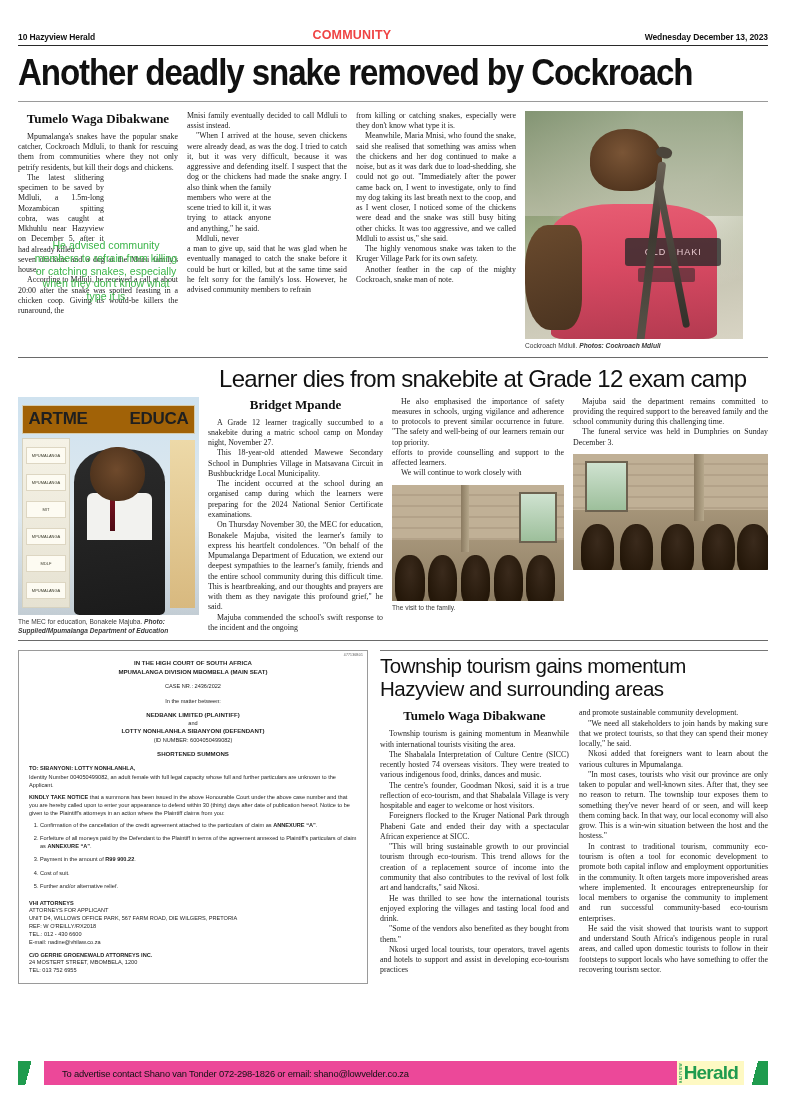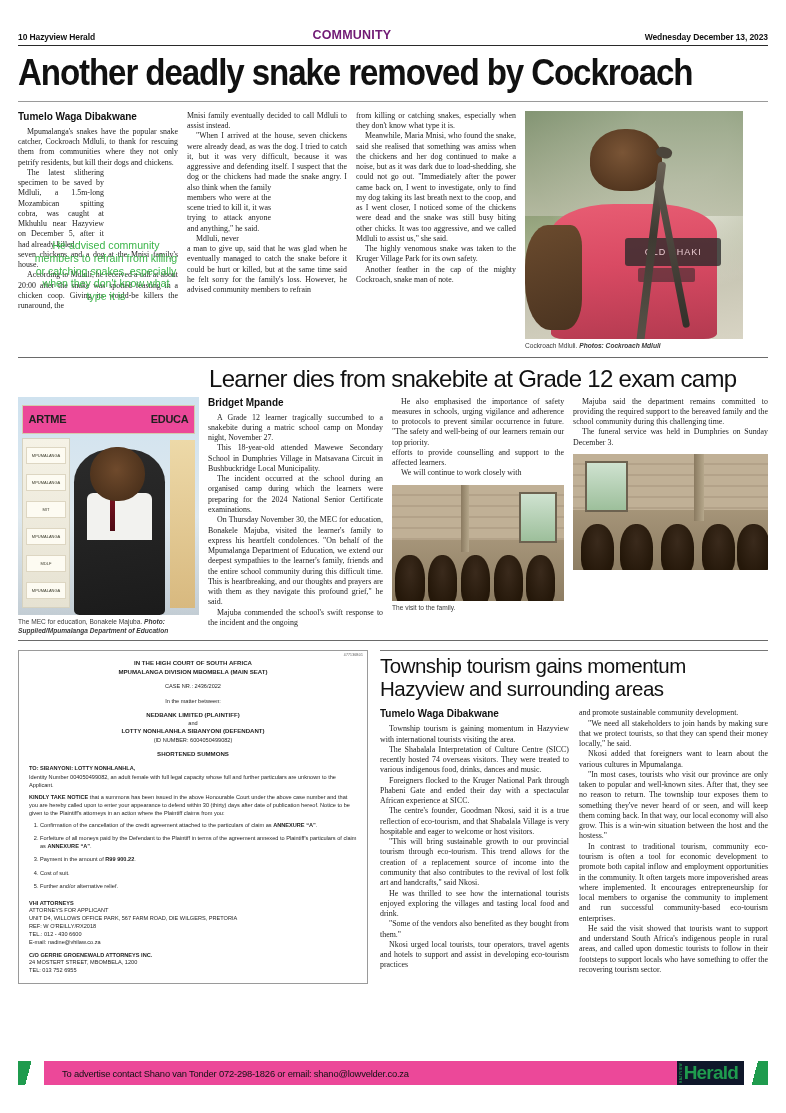--- a/index.html
+++ b/index.html
@@ -21,21 +21,21 @@
     display: flex; align-items: flex-end; justify-content: space-between;
     padding-top: 28px; padding-bottom: 3px;
     border-bottom: 1.6px solid #2a2a2a;
     font-family: "Liberation Sans", sans-serif;
   }
   .masthead .folio,
   .masthead .date {
     font-size: 8.5px; font-weight: bold; letter-spacing: -0.1px; color: #111;
   }
   .masthead .section {
-    font-size: 12.5px; font-weight: bold; color: #701a75; letter-spacing: 0.2px;
+    font-size: 12.5px; font-weight: bold; color: #ef4444; letter-spacing: 0.2px;
     position: relative; left: -18px;
   }
 
   
   .main-headline {
     font-family: "Liberation Sans", sans-serif;
     font-weight: bold;
     font-size: 36px;
     line-height: 1.02;
     letter-spacing: -1.2px;
@@ -43,23 +43,23 @@
     transform-origin: left center;
     margin: 9px 0 0 0;
     color: #111;
     white-space: nowrap;
   }
   .rule-thin { border: 0; border-top: 0.8px solid #9a9a9a; margin: 9px 0 0 0; }
   .rule-med  { border: 0; border-top: 1.2px solid #6a6a6a; margin: 0; }
 
   
   .byline {
-    font-family: Liberation Sans, sans-serif;
-    font-weight: bold; font-size: 10px;
-    text-align: left; margin: 0 0 5px 0; color: #111;
+    font-family: Liberation Serif, serif;
+    font-weight: bold; font-size: 13px;
+    text-align: center; margin: 0 0 5px 0; color: #111;
   }
   p.body {
     font-size: 7.9px; line-height: 1.30;
     margin: 0; text-indent: 9px; text-align: justify;
     color: #222; hyphens: auto;
   }
   p.body.noind { text-indent: 0; }
 
   .col { }
 
@@ -129,22 +129,22 @@
   }
   .art2 { display: flex; gap: 9px; padding-top: 4px; }
   .art2 .pcol { width: 182px; }
   .art2 .c1 { width: 176px; }
   .art2 .c2 { width: 173px; }
   .art2 .c3 { width: 196px; }
 
   .photo2 { height: 218px; }
   .ph2-bg { position:absolute; inset:0; background:linear-gradient(180deg,#cfe2ef 0%, #dfe9ef 55%, #c3cdd4 100%); }
   .ph2-banner { position:absolute; left:2%; top:4%; width:96%; height:13%;
-    background:#ec4899; border:1px solid #d5cbae;
-    font-family:"Liberation Sans",sans-serif; font-weight:bold; font-size:11px;
+    background:#a16207; border:1px solid #d5cbae;
+    font-family:"Liberation Sans",sans-serif; font-weight:bold; font-size:17px;
     color:#1f1f1f; display:flex; align-items:center; justify-content:space-between;
     padding:0 6px; letter-spacing:-0.3px; }
   .ph2-side { position:absolute; left:2%; top:19%; width:27%; height:78%;
     background:linear-gradient(180deg,#f5f2e6,#e6e2d2); border:1px solid #d6d2c0;
     display:flex; flex-direction:column; justify-content:space-around; padding:3px;}
   .ph2-side .chip { height:11%; background:#fdfbf2; border:1px solid #ddd6c2;
     font-family:"Liberation Sans",sans-serif; font-size:4px; color:#3a3a2a;
     display:flex; align-items:center; justify-content:center; }
   .ph2-person { position:absolute; left:31%; top:24%; width:50%; height:76%;
     background: linear-gradient(170deg,#2b2b2b 0%, #1b1b1b 100%);
@@ -213,21 +213,21 @@
     background: linear-gradient(105deg, #1f9b4e 0 42%, #ffffff 42% 100%);
   }
   .footbar .msg {
     flex: 1; height: 100%; background: #ec4899; display:flex; align-items:center;
     padding-left: 18px;
     font-family: "Liberation Sans", sans-serif; font-weight: normal;
     font-size: 9.4px; color: #111; letter-spacing: -0.2px;
   }
   .footbar .brand {
     height: 100%; display:flex; align-items:center; padding: 0 6px 0 2px;
-    background: #0f172a;
+    background: #fef9c3;
   }
   .footbar .brand .tiny {
     font-family: "Liberation Sans", sans-serif; font-size: 3.2px;
     color: #1f9b4e; writing-mode: vertical-rl; transform: rotate(180deg);
     letter-spacing: 0.4px; margin-right: 1px; font-weight: bold;
   }
   .footbar .brand .big {
     font-family: "Liberation Sans", sans-serif; font-weight: bold;
     font-size: 19px; color: #1f9b4e; letter-spacing: -0.8px;
   }
@@ -262,21 +262,21 @@
 
     <div class="col c2">
       <p class="body noind">Mnisi family eventually decided to call Mdluli to assist instead.</p>
       <p class="body">"When I arrived at the house, seven chickens were already dead, as was the dog. I tried to catch it, but it was very difficult, because it was aggressive and defending itself. I suspect that the dog or the chickens had made the snake angry. I also think when the family</p>
       <p class="body noind wrap-right">members who were at the scene tried to kill it, it was trying to attack anyone and anything," he said.</p>
       <p class="body wrap-right">Mdluli, never</p>
       <p class="body noind">a man to give up, said that he was glad when he eventually managed to catch the snake before it could be hurt or killed, but at the same time said he felt sorry for the family's loss. However, he advised community members to refrain</p>
     </div>
 
     <div class="col c3">
-      <p class="body noind">from killing or catching snakes, especially when they don't know what type it is.</p>
+      <p class="body noind">from killing or catching snakes, especially were they don't know what type it is.</p>
       <p class="body">Meanwhile, Maria Mnisi, who found the snake, said she realised that something was amiss when the chickens and her dog continued to make a noise, but as it was dark due to load-shedding, she could not go out. "Immediately after the power came back on, I went to investigate, only to find my dog taking its last breath next to the coop, and as I went closer, I noticed some of the chickens were dead and the snake was still busy biting other chicks. It was too aggressive, and we called Mdluli to assist us," she said.</p>
       <p class="body">The highly venomous snake was taken to the Kruger Village Park for its own safety.</p>
       <p class="body">Another feather in the cap of the mighty Cockroach, snake man of note.</p>
     </div>
 
     <div class="photo-col">
       <div class="photo photo1">
         <div class="ph1-bg"></div>
           <div class="ph1-wall"></div>
         <div class="ph1-shirt"></div>
@@ -290,21 +290,21 @@
       </div>
       <div class="caption">
         <span>Cockroach Mdluli.</span>
         <i>Photos: Cockroach Mdluli</i>
       </div>
     </div>
   </div>
 
   <hr class="rule-med" style="margin-top:6px">
 
-  <div style="display:flex; gap:9px;">
+  <div style="display:flex; gap:19px;">
     <div style="width:182px"></div>
     <div style="flex:1">
       <h2 class="art2-head">Learner dies from snakebite at Grade 12 exam camp</h2>
     </div>
   </div>
 
   <div class="art2">
     <div class="pcol">
       <div class="photo photo2">
         <div class="ph2-bg"></div>
@@ -440,24 +440,24 @@
 
     <div class="art3">
       <hr class="art3-rule">
       <h2 class="art3-head">
         <span>Township tourism gains momentum</span><br>
         <span>Hazyview and surrounding areas</span>
       </h2>
       <div class="art3-cols">
         <div class="c">
           <div class="byline">Tumelo Waga Dibakwane</div>
-          <p class="body">Township tourism is gaining momentum in Hazyview with international tourists visiting the area.</p>
+          <p class="body">Township tourism is gaining momentum in Meanwhile with international tourists visiting the area.</p>
           <p class="body">The Shabalala Interpretation of Culture Centre (SICC) recently hosted 74 overseas visitors. They were treated to various indigenous food, drinks, dances and music.</p>
+          <p class="body">The centre's founder, Goodman Nkosi, said it is a true reflection of eco-tourism, and that Shabalala Village is very hospitable and eager to welcome or host visitors.</p>
           <p class="body">Foreigners flocked to the Kruger National Park through Phabeni Gate and ended their day with a spectacular African experience at SICC.</p>
-          <p class="body">The centre's founder, Goodman Nkosi, said it is a true reflection of eco-tourism, and that Shabalala Village is very hospitable and eager to welcome or host visitors.</p>
           <p class="body">"This will bring sustainable growth to our provincial tourism through eco-tourism. This trend allows for the creation of a replacement source of income into the community that also contributes to the revival of lost folk art and handcrafts," said Nkosi.</p>
           <p class="body">He was thrilled to see how the international tourists enjoyed exploring the villages and tasting local food and drink.</p>
           <p class="body">"Some of the vendors also benefited as they bought from them."</p>
           <p class="body">Nkosi urged local tourists, tour operators, travel agents and hotels to support and assist in developing eco-tourism practices</p>
         </div>
         <div class="c">
           <p class="body noind">and promote sustainable community development.</p>
           <p class="body">"We need all stakeholders to join hands by making sure that we protect tourists, so that they can spend their money locally," he said.</p>
           <p class="body">Nkosi added that foreigners want to learn about the various cultures in Mpumalanga.</p>
           <p class="body">"In most cases, tourists who visit our province are only taken to popular and well-known sites. After that, they see no reason to return. The township tour exposes them to something they've never heard of or seen, and will keep them coming back. In that way, our local economy will also grow. This is a win-win situation between the host and the hostess."</p>

